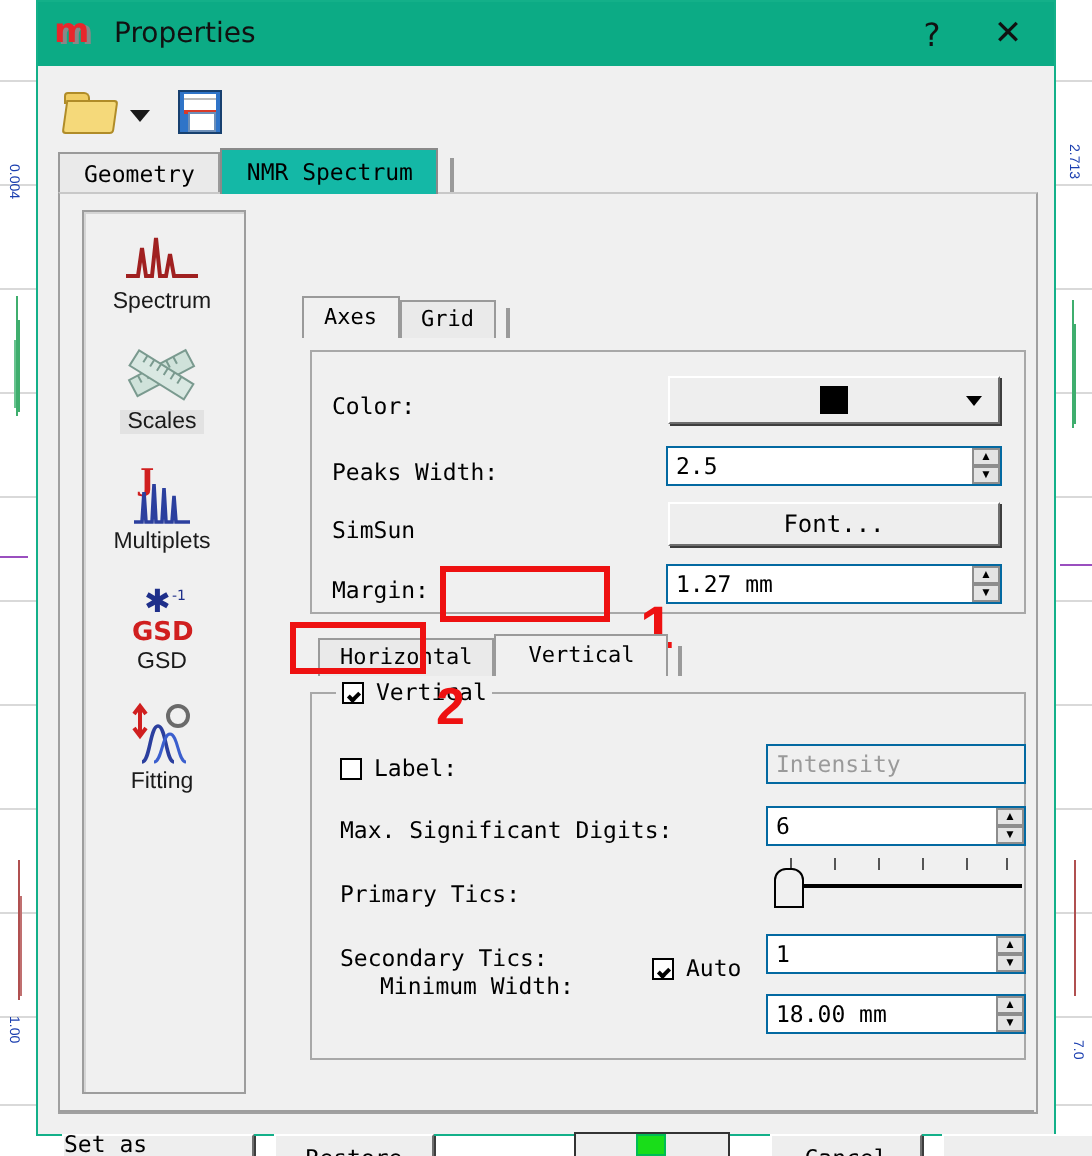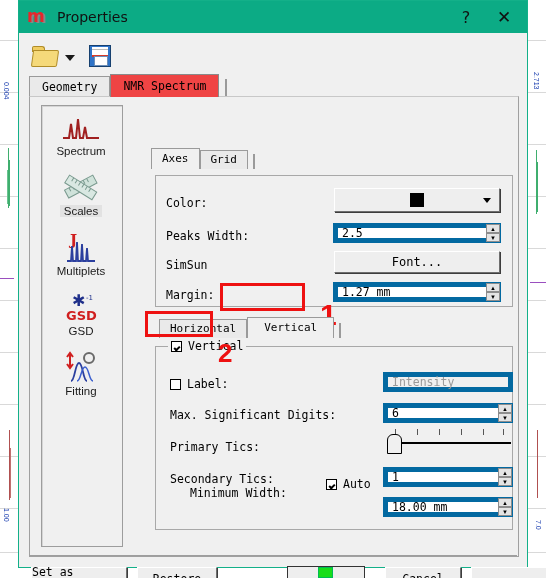--- a/index.html
+++ b/index.html
@@ -55,21 +55,21 @@
   .save-ico .outer{position:absolute;inset:0;background:#2f74c8;border:1px solid #17406f;}
   .save-ico .lbl{position:absolute;left:3px;top:2px;right:3px;height:8px;background:#fff;
       border-bottom:2px solid #d83a28;}
   .save-ico .lbl2{position:absolute;left:3px;top:4px;right:3px;height:1px;background:#bbb;}
   .save-ico .shut{position:absolute;left:5px;bottom:1px;width:12px;height:8px;background:#fff;border:1px solid #6d8fb8;}
 
   
   #outer-tabs{position:absolute;left:10px;top:42px;height:22px;display:flex;align-items:flex-end;}
   .otab{height:20px;line-height:20px;padding:0 12px;font-family:"DejaVu Sans Mono",monospace;font-size:11.5px;
         color:#000;background:#eaeaea;border:1px solid #9a9a9a;border-bottom:none;}
-  .otab.active{background:#ef4444;height:22px;line-height:22px;border-color:#8a8a8a;position:relative;z-index:3;}
+  .otab.active{background:#14b8a6;height:22px;line-height:22px;border-color:#8a8a8a;position:relative;z-index:3;}
   .otab-spacer{width:2px;height:18px;background:#9a9a9a;margin-left:6px;}
 
   #outer-panel{position:absolute;left:10px;top:63px;width:488px;height:459px;background:#f0f0f0;
      border:1px solid #a0a0a0;border-top:1px solid #c8c8c8;}
 
   
   #rail{position:absolute;left:22px;top:72px;width:80px;height:440px;background:#f0f0f0;
      border:1px solid #9d9d9d;box-shadow:1px 1px 0 #d5d5d5 inset;}
   .rail-item{width:78px;height:60px;display:flex;flex-direction:column;align-items:center;justify-content:flex-start;
      padding-top:4px;box-sizing:border-box;}
@@ -83,21 +83,21 @@
       color:#000;background:#eaeaea;border:1px solid #9a9a9a;border-bottom:none;}
   .itab.active{background:#f0f0f0;height:20px;line-height:20px;position:relative;z-index:3;}
   .itab-spacer{width:2px;height:15px;background:#9a9a9a;margin-left:5px;}
 
   #group-axes{position:absolute;left:136px;top:142px;width:356px;height:130px;
       border:1px solid #a8a8a8;background:#f0f0f0;}
 
   .frow{position:absolute;left:10px;height:22px;display:flex;align-items:center;}
   .flabel{font-family:"DejaVu Sans Mono",monospace;font-size:11.5px;color:#000;}
 
-  .field{position:absolute;box-sizing:border-box;background:#fff;border:5px solid #0369a1;
+  .field{position:absolute;box-sizing:border-box;background:#fff;border:1px solid #0369a1;
      font-family:"DejaVu Sans Mono",monospace;font-size:11.5px;color:#000;
      display:flex;align-items:center;padding-left:4px;}
   .field.ro{background:#f0f0f0;color:#9a9a9a;}
   .spin{position:absolute;top:1px;right:1px;width:14px;height:18px;display:flex;flex-direction:column;}
   .spin div{flex:1;background:#e4e4e4;border:1px solid #8d8d8d;display:flex;align-items:center;justify-content:center;
       font-size:6px;line-height:6px;color:#000;box-sizing:border-box;}
   .btn3d{position:absolute;box-sizing:border-box;background:#eeeeee;
      border-top:1px solid #ffffff;border-left:1px solid #ffffff;
      border-right:1px solid #6e6e6e;border-bottom:1px solid #6e6e6e;
      box-shadow:1px 1px 0 #3d3d3d;

